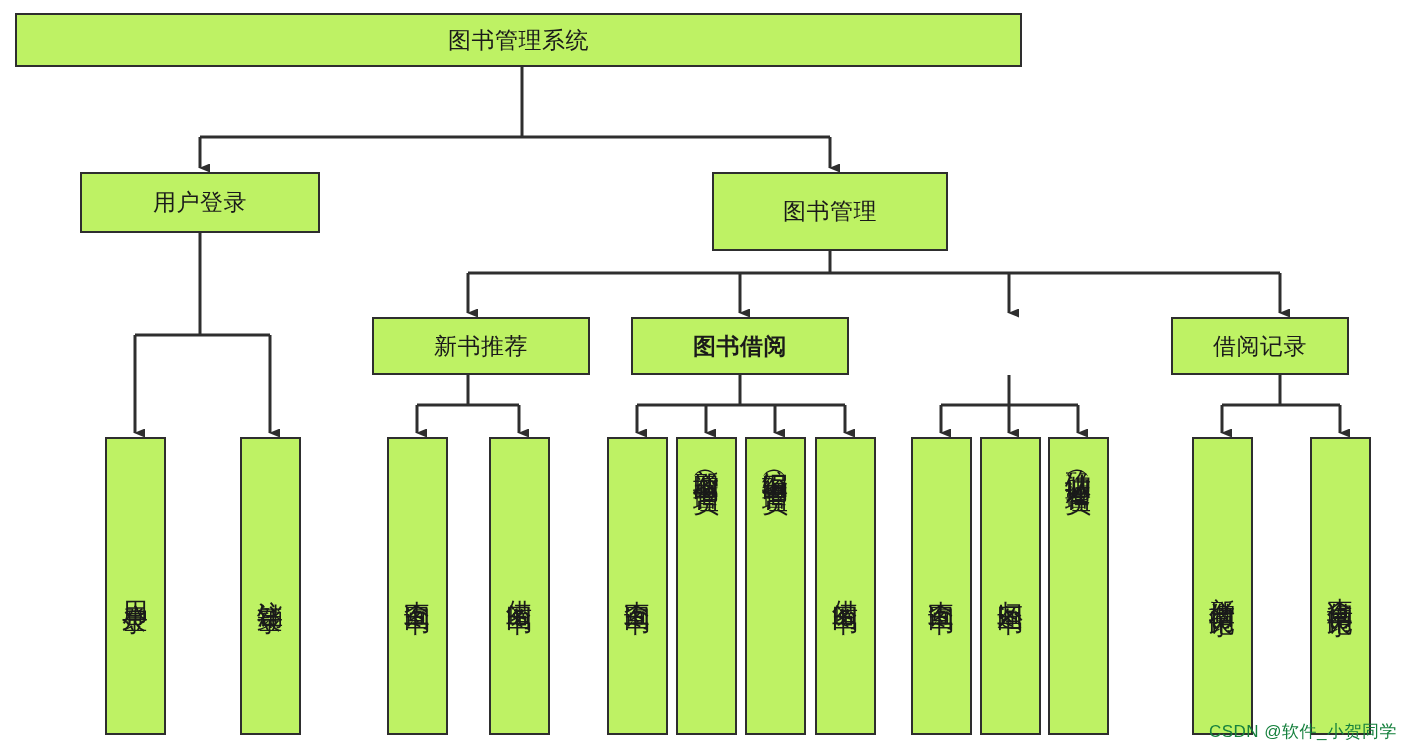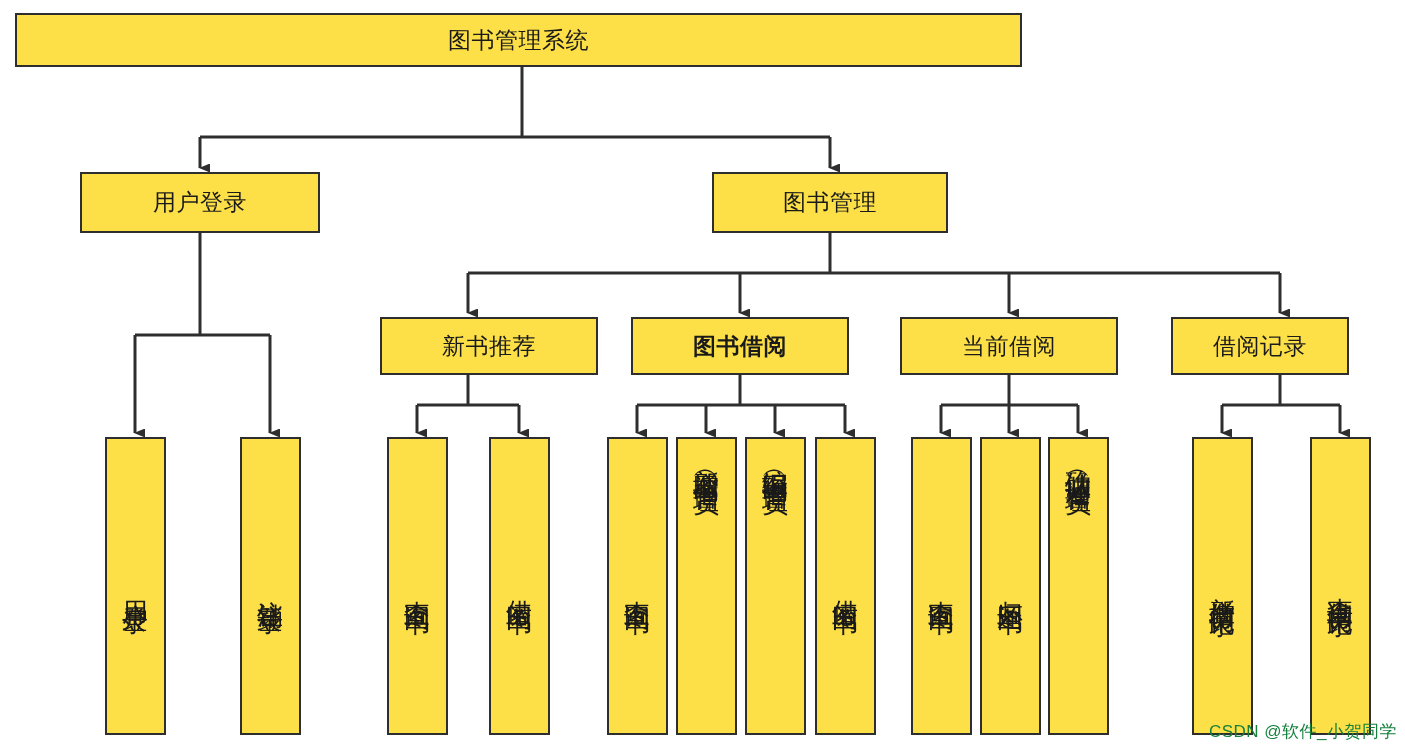--- a/index.html
+++ b/index.html
@@ -21,21 +21,21 @@
     position: absolute;
     left: 0;
     top: 0;
     width: 1405px;
     height: 747px;
     pointer-events: none;
   }
   .node {
     position: absolute;
     box-sizing: border-box;
-    background: #fde047;
+    background: #bef264;
     border: 2px solid #2e2e2e;
     display: flex;
     align-items: center;
     justify-content: center;
     color: #1a1a1a;
   }
   .node .label {
     display: block;
     text-align: center;
     line-height: 1.16;
@@ -128,33 +128,30 @@
     </g>
   </svg>
 
   <div class="node horiz" style="left:15px; top:13px; width:1007px; height:54px;">
     <span class="label">图书管理系统</span>
   </div>
 
   <div class="node horiz" style="left:80px; top:172px; width:240px; height:61px;">
     <span class="label">用户登录</span>
   </div>
-  <div class="node horiz" style="left:712px; top:172px; width:236px; height:61px;">
+  <div class="node horiz" style="left:712px; top:172px; width:236px; height:79px;">
     <span class="label">图书管理</span>
   </div>
 
-  <div class="node horiz" style="left:380px; top:317px; width:218px; height:58px;">
+  <div class="node horiz" style="left:372px; top:317px; width:218px; height:58px;">
     <span class="label">新书推荐</span>
   </div>
   <div class="node horiz" style="left:631px; top:317px; width:218px; height:58px;font-weight:bold;">
     <span class="label">图书借阅</span>
   </div>
-  <div class="node horiz" style="left:900px; top:317px; width:218px; height:58px;">
-    <span class="label">当前借阅</span>
-  </div>
   <div class="node horiz" style="left:1171px; top:317px; width:178px; height:58px;">
     <span class="label">借阅记录</span>
   </div>
 
   <div class="node vert center" style="left:105px; top:437px; width:61px; height:298px;">
     <span class="label">用户登录</span>
   </div>
   <div class="node vert center" style="left:240px; top:437px; width:61px; height:298px;">
     <span class="label">注销登录</span>
   </div>

